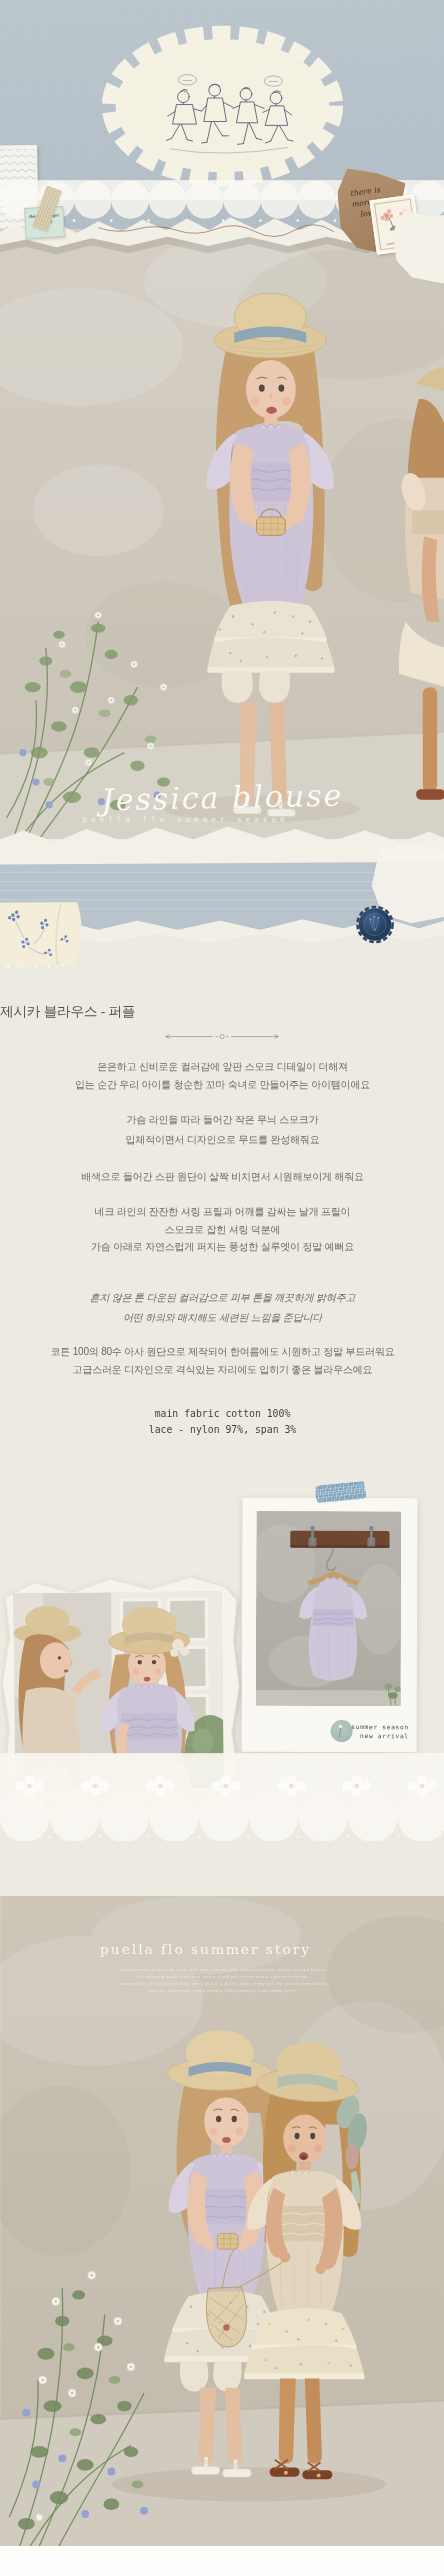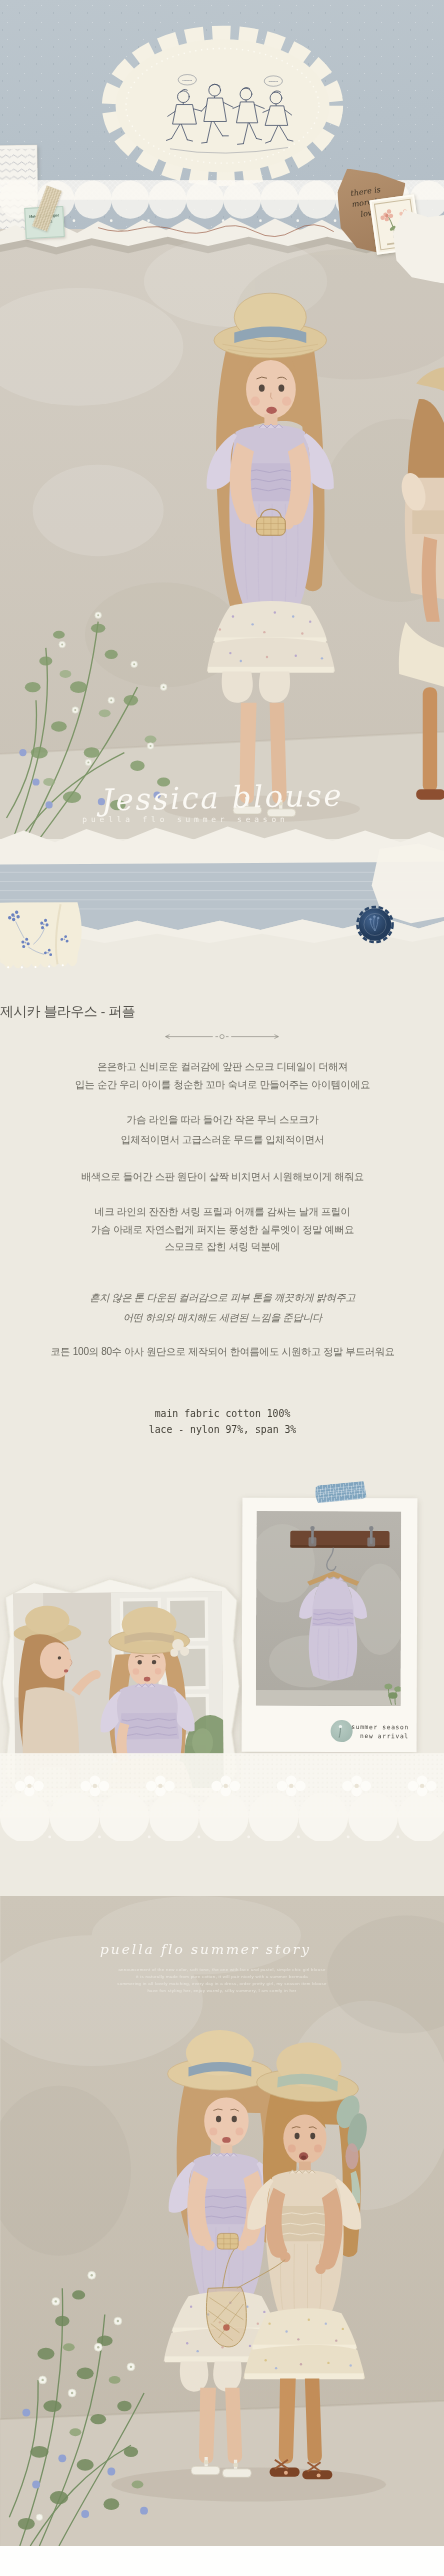--- a/index.html
+++ b/index.html
@@ -85,21 +85,21 @@
   
   .collage-card{left:1.3px;top:1570px;width:241px;height:242px;transform:rotate(-.6deg);}
   .collage-photo{position:absolute;left:13px;top:22px;width:209px;height:197px;overflow:hidden;}
 
   
   .lace-band{left:0;top:1753px;width:445px;height:88px;}
 
   
   .photo-bottom{left:0;top:1896px;width:445px;height:650px;}
   .footer-script{left:0;top:1941px;width:411px;text-align:center;
-    font-family:"DejaVu Serif",serif;font-style:italic;font-size:13.7px;letter-spacing:2px;
+    font-family:"DejaVu Serif",serif;font-size:13.7px;letter-spacing:2px;
     color:rgba(252,250,245,.95);}
   .fine-print{left:39px;top:1967px;width:366px;text-align:center;font-size:4.3px;line-height:6.9px;
     color:rgba(250,248,242,.62);letter-spacing:0.3px;filter:blur(0.2px);}
   .bottom-strip{left:0;top:2546px;width:445px;height:30px;background:#fefefd;}
 </style>
 </head>
 <body>
 
 <div id="canvas">
 
@@ -514,36 +514,37 @@
       <path d="M80 7 h4 M96 7 h4"></path>
     </g>
   </svg>
 
   <div class="abs para p1">
     <div>은은하고 신비로운 컬러감에 앞판 스모크 디테일이 더해져</div>
     <div>입는 순간 우리 아이를 청순한 꼬마 숙녀로 만들어주는 아이템이에요</div>
   </div>
   <div class="abs para p2">
     <div>가슴 라인을 따라 들어간 작은 무늬 스모크가</div>
-    <div>입체적이면서 고급스러운 무드를 입체적이면서</div>
+    <div>입체적이면서 디자인으로 무드를 완성해줘요</div>
   </div>
   <div class="abs para p3">
     <div>배색으로 들어간 스판 원단이 살짝 비치면서 시원해보이게 해줘요</div>
   </div>
   <div class="abs para p4">
     <div>네크 라인의 잔잔한 셔링 프릴과 어깨를 감싸는 날개 프릴이</div>
+    <div>스모크로 잡힌 셔링 덕분에</div>
     <div>가슴 아래로 자연스럽게 퍼지는 풍성한 실루엣이 정말 예뻐요</div>
-    <div>스모크로 잡힌 셔링 덕분에</div>
   </div>
   <div class="abs para p5">
     <div>흔치 않은 톤 다운된 컬러감으로 피부 톤을 깨끗하게 밝혀주고</div>
     <div>어떤 하의와 매치해도 세련된 느낌을 준답니다</div>
   </div>
   <div class="abs para p6">
     <div>코튼 100의 80수 아사 원단으로 제작되어 한여름에도 시원하고 정말 부드러워요</div>
+    <div>고급스러운 디자인으로 격식있는 자리에도 입히기 좋은 블라우스예요</div>
   </div>
 
   <div class="abs fabric-info">
     <div>main fabric  cotton 100%</div>
     <div>lace - nylon 97%, span 3%</div>
   </div>
 
   <div class="abs polaroid">
     <div class="polaroid-photo">
       <svg width="145" height="195" viewBox="0 0 222 298">

